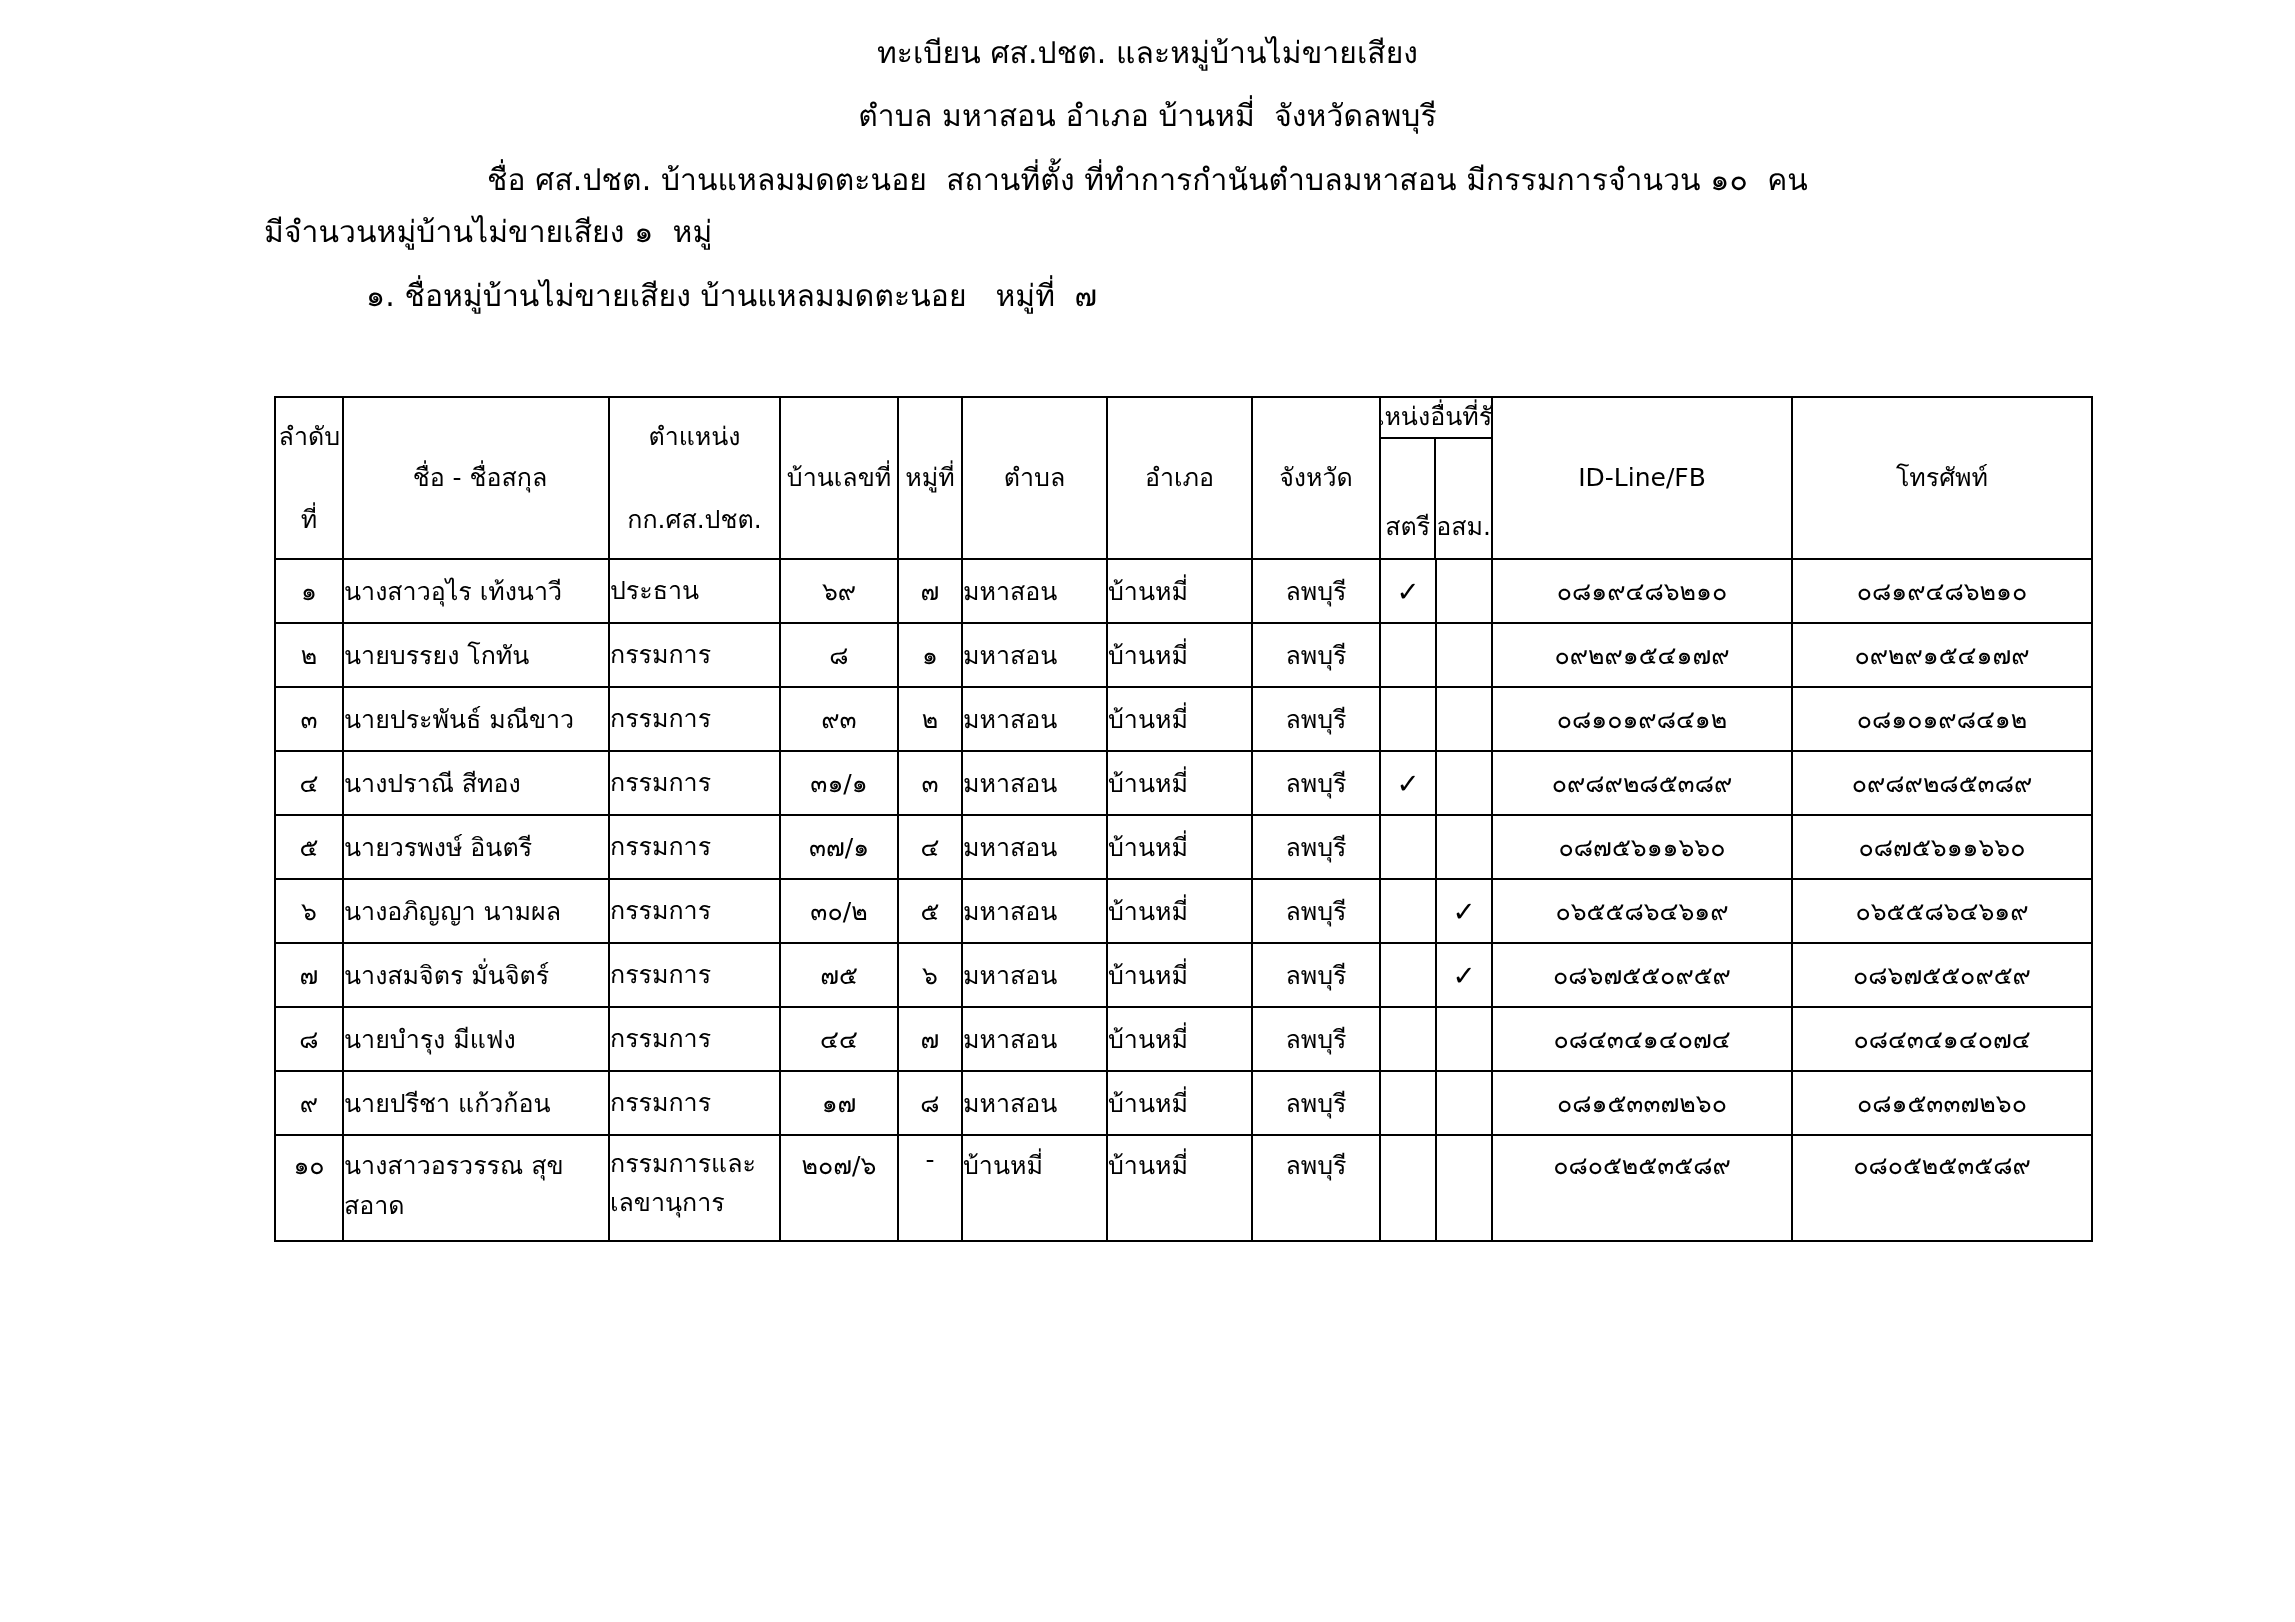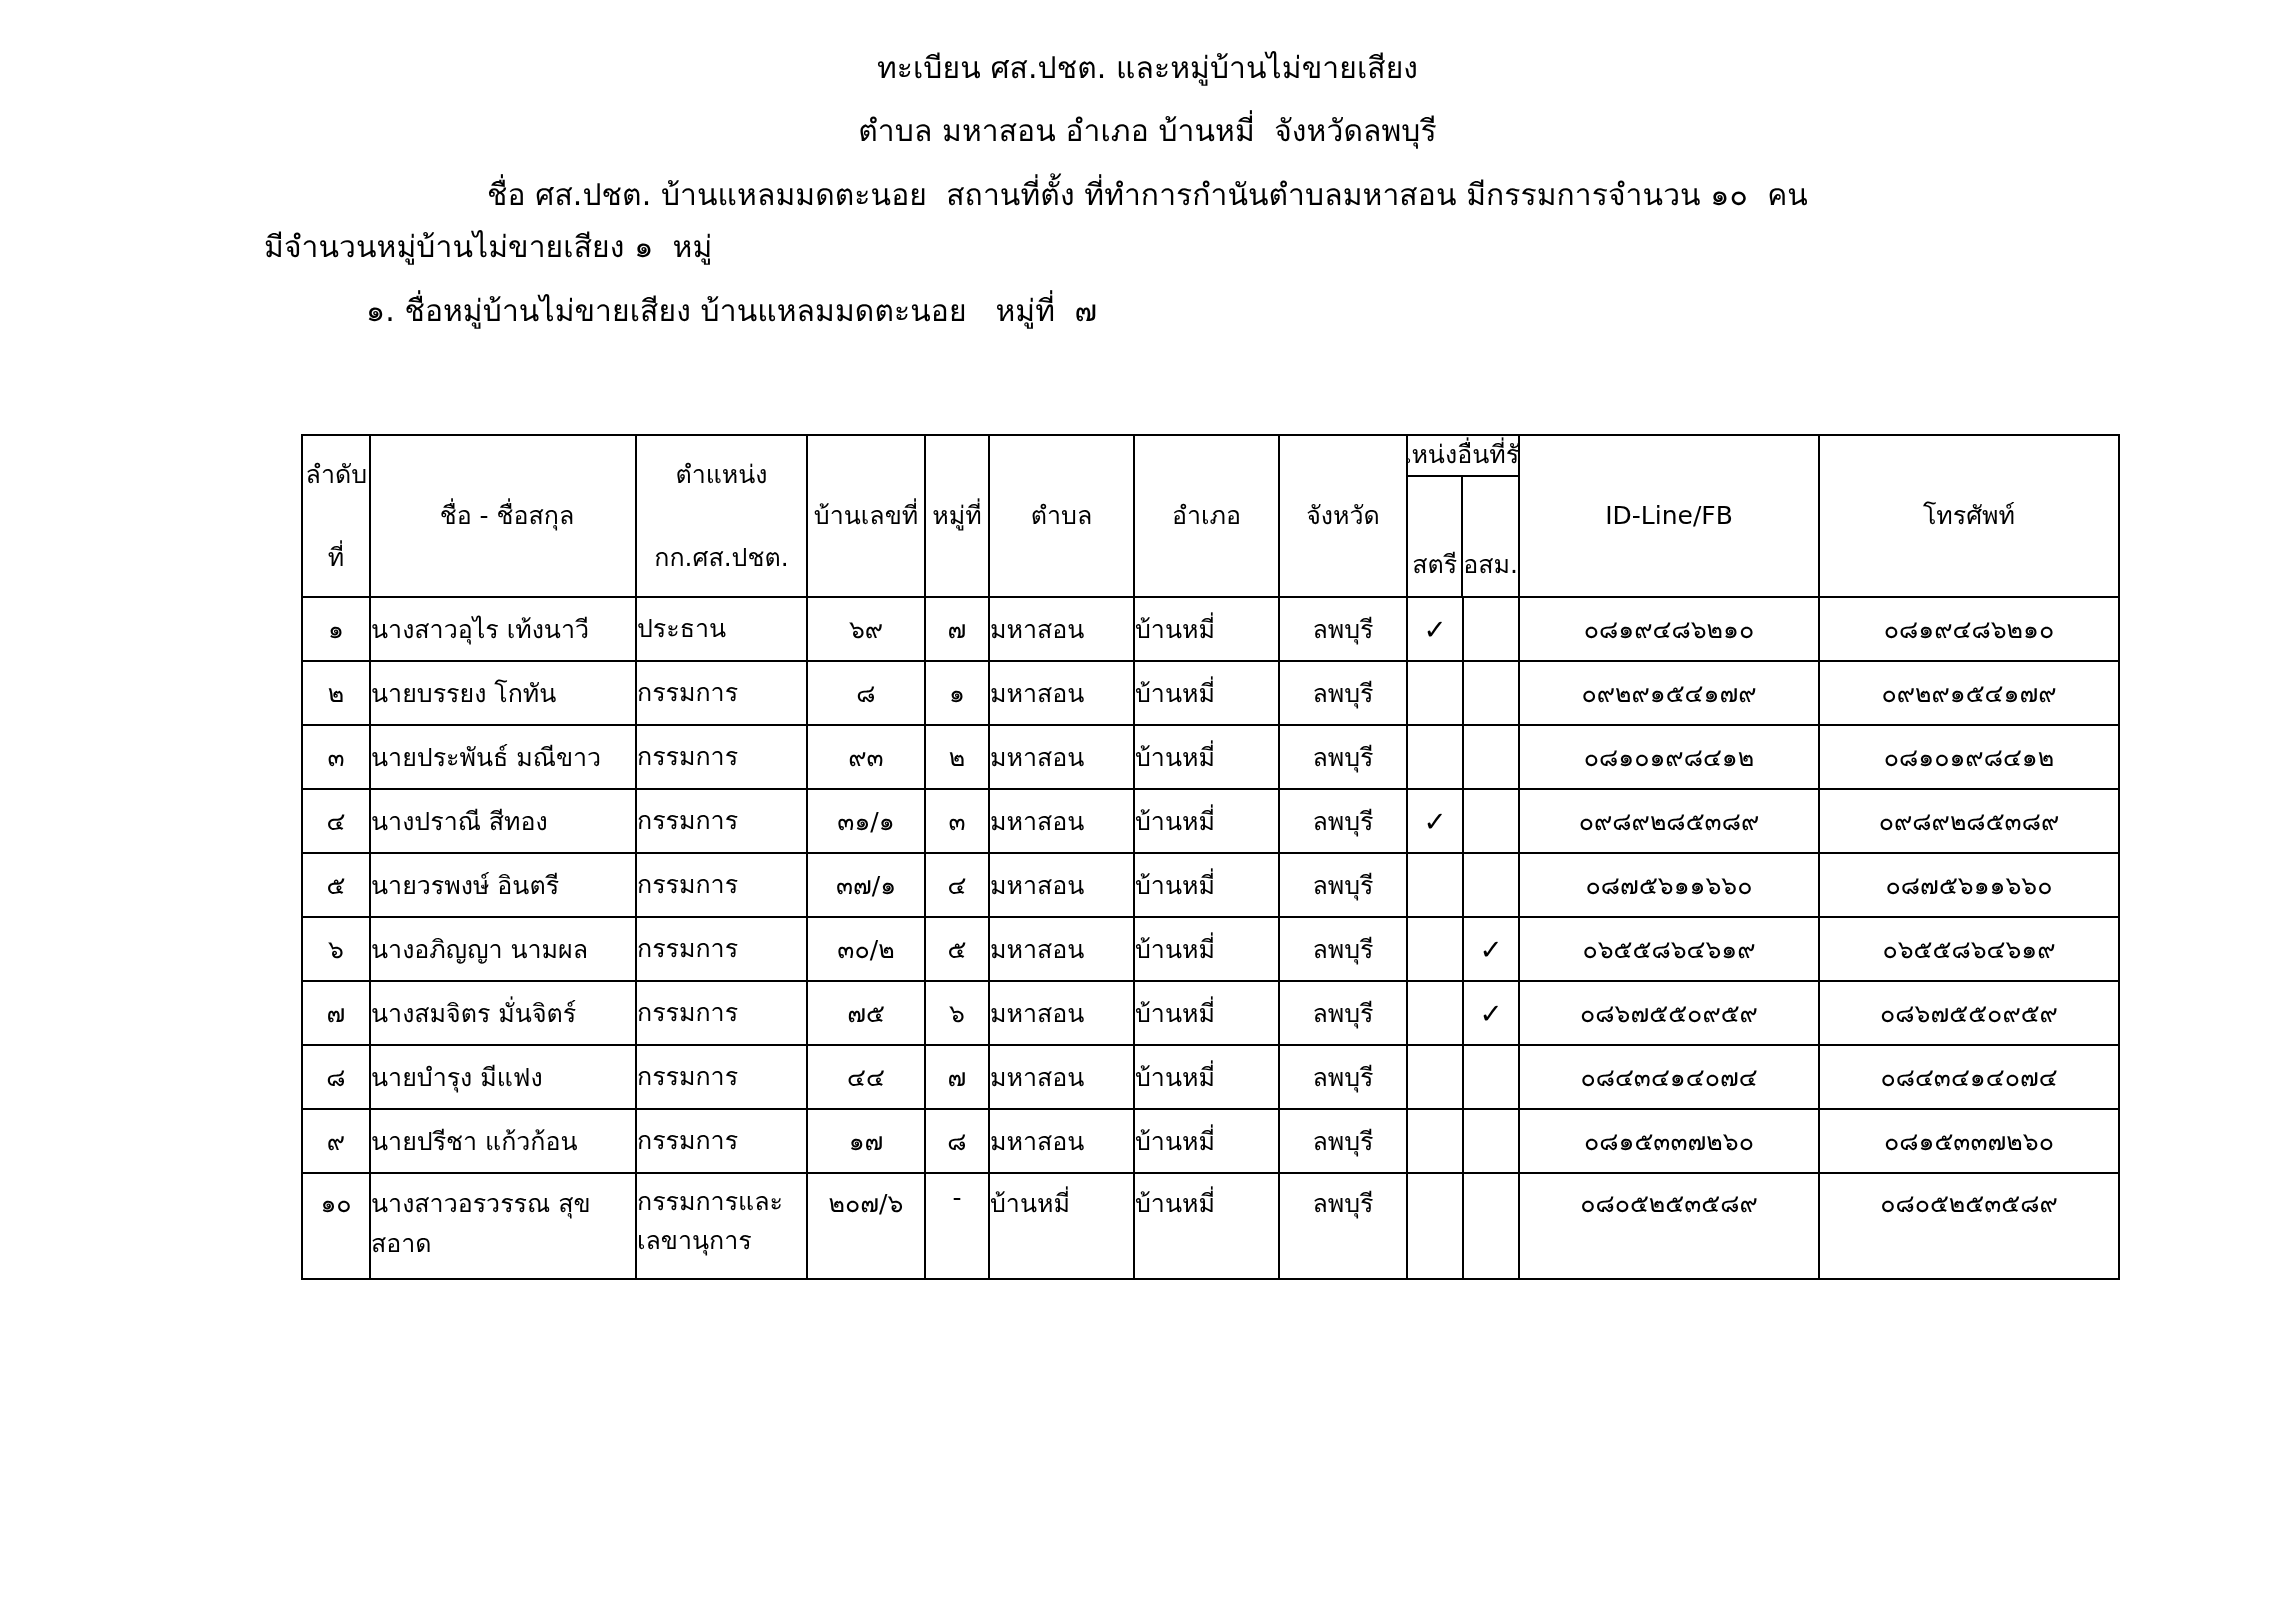--- a/index.html
+++ b/index.html
@@ -27,41 +27,40 @@
     padding-top: 38px;
   }
   .hline {
     font-size: 30px;
     line-height: 1.0;
     white-space: pre;
     font-weight: 400;
     letter-spacing: 0.1px;
   }
   .hline.center { text-align: center; }
-  .hline.l1 { margin-top: 15px; }
+  .hline.l1 { margin-top: 0px; }
   .hline.l2 { margin-top: 33px; }
   .hline.l3 { margin-top: 34px; }
   .hline.l4 {
     margin-top: 22px;
     text-align: left;
     padding-left: 264px;
   }
   .hline.l5 {
     margin-top: 34px;
     text-align: left;
     padding-left: 366px;
   }
 
   
   .table-wrap {
     position: absolute;
     left: 274px;
-    top: 434px;
+    top: 396px;
     width: 1818px;
-    margin-left: 27px;
   }
   table.reg {
     border-collapse: collapse;
     width: 1818px;
     table-layout: fixed;
     font-size: 25px;
   }
   table.reg td, table.reg th {
     border: 2px solid #000000;
     padding: 0;

